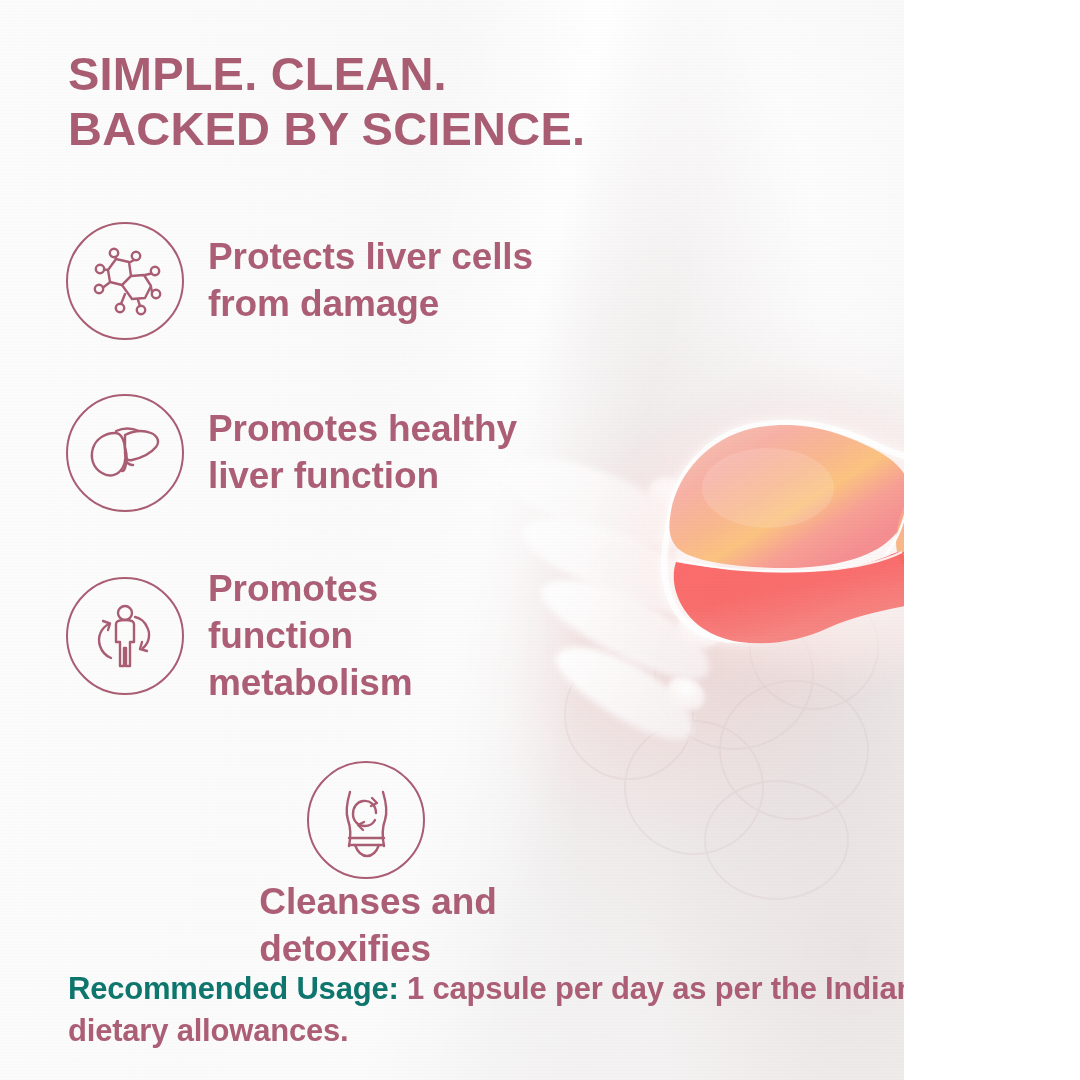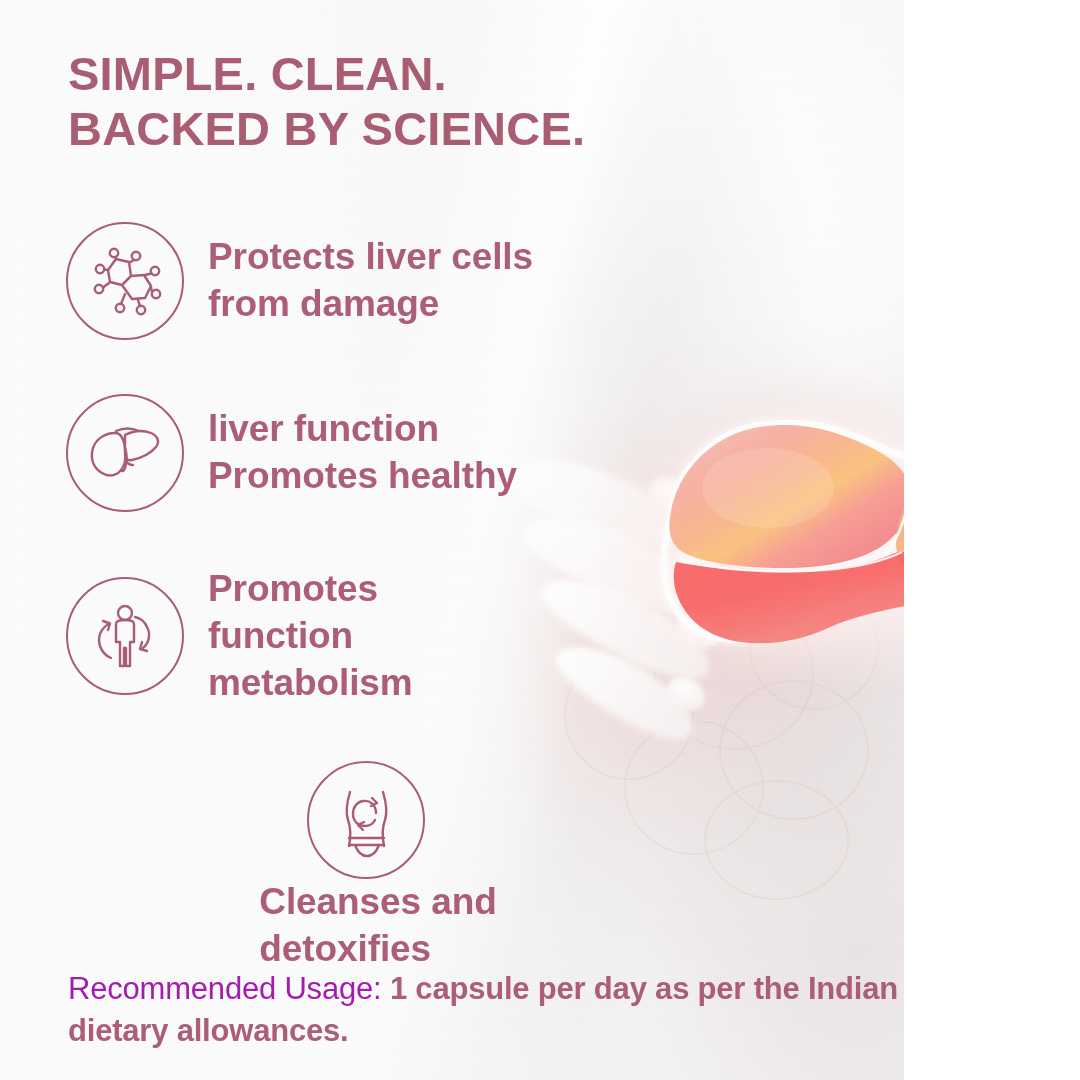--- a/index.html
+++ b/index.html
@@ -129,21 +129,21 @@
     font-size:37px; font-weight:600;
     line-height:1.27; color:#ab5e75;
     letter-spacing:-.1px;
   }
   .benefit-text span { display:block; white-space:nowrap; }
 
   .usage {
     position:absolute; left:68px; top:968px; width:880px;
     font-size:31px; line-height:1.36; letter-spacing:-.2px;
   }
-  .usage-label { color:#a21caf; font-weight:400; }
+  .usage-label { color:#0f766e; font-weight:700; }
   .usage-value { color:#ab5e75; font-weight:700; }
 </style>
 </head>
 <body>
 
 <div id="poster">
 
   <div class="bg-layer bg-base"></div>
   <div class="bg-layer bg-torso"></div>
   <div class="bg-layer bg-skin"></div>
@@ -280,22 +280,22 @@
             <path d="M30,15 C20,15 11,21 8,30 C5,40 8,50 17,55 C25,60 34,57 38,49
                      C41,43 41,36 40,30 C39,22 36,15 30,15 Z"></path>
             <path d="M40,17 C48,13 58,12 66,15 C73,18 75,24 71,29
                      C66,35 56,40 47,42 C42,43 40,40 40,35 Z"></path>
             <path d="M31,13 C38,10 47,10 54,13"></path>
             <path d="M40,30 C42,36 42,44 40,50 C39,53 37,54 36,52"></path>
             <path d="M40,42 C42,45 45,47 48,47"></path>
           </svg>
         </div>
         <div class="benefit-text">
+          <span>Promotes healthy</span>
           <span>liver function</span>
-          <span>Promotes healthy</span>
         </div>
       </div>
 
       <div class="benefit">
         <div class="icon-circle">
           <svg width="80" height="80" viewBox="0 0 80 80" fill="none" stroke="#a95d73" stroke-width="2.4" stroke-linecap="round" stroke-linejoin="round">
             <circle cx="40" cy="17" r="7"></circle>
             <path d="M31,28 C31,25 34,24 40,24 C46,24 49,25 49,28
                      L49,46 L45,46 L45,70 L41,70 L41,52 L39,52 L39,70 L35,70 L35,46 L31,46 Z"></path>
             <path d="M24,28 C16,32 12,41 15,50 C17,56 21,60 26,62"></path>

